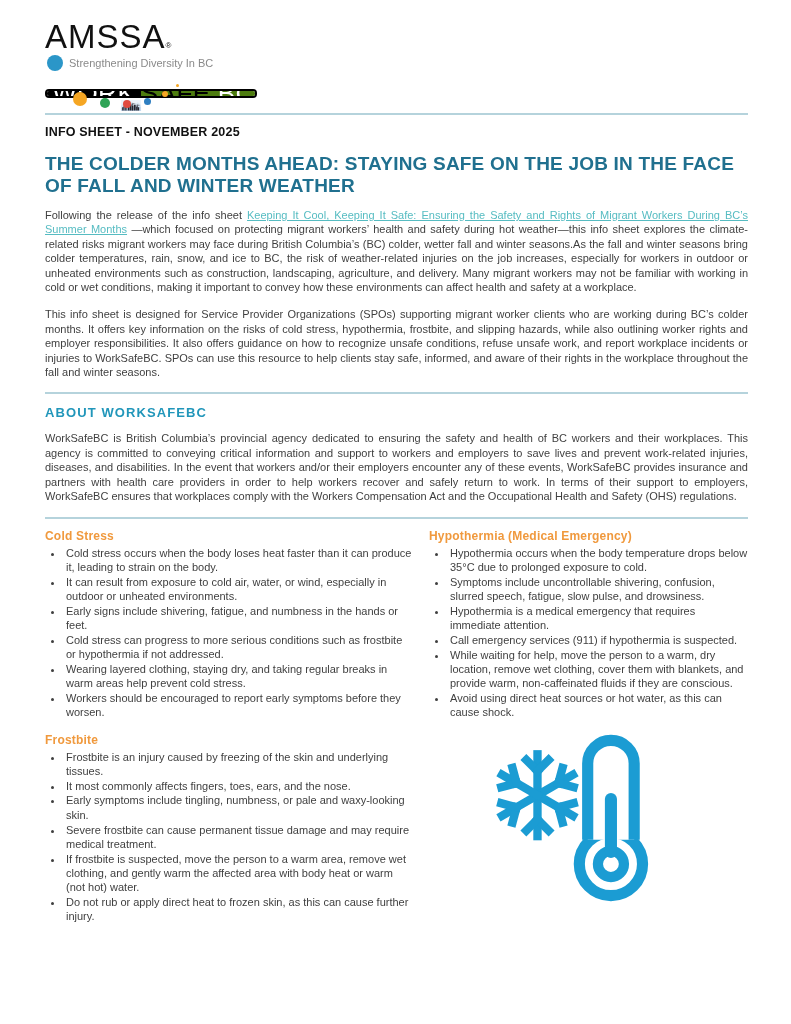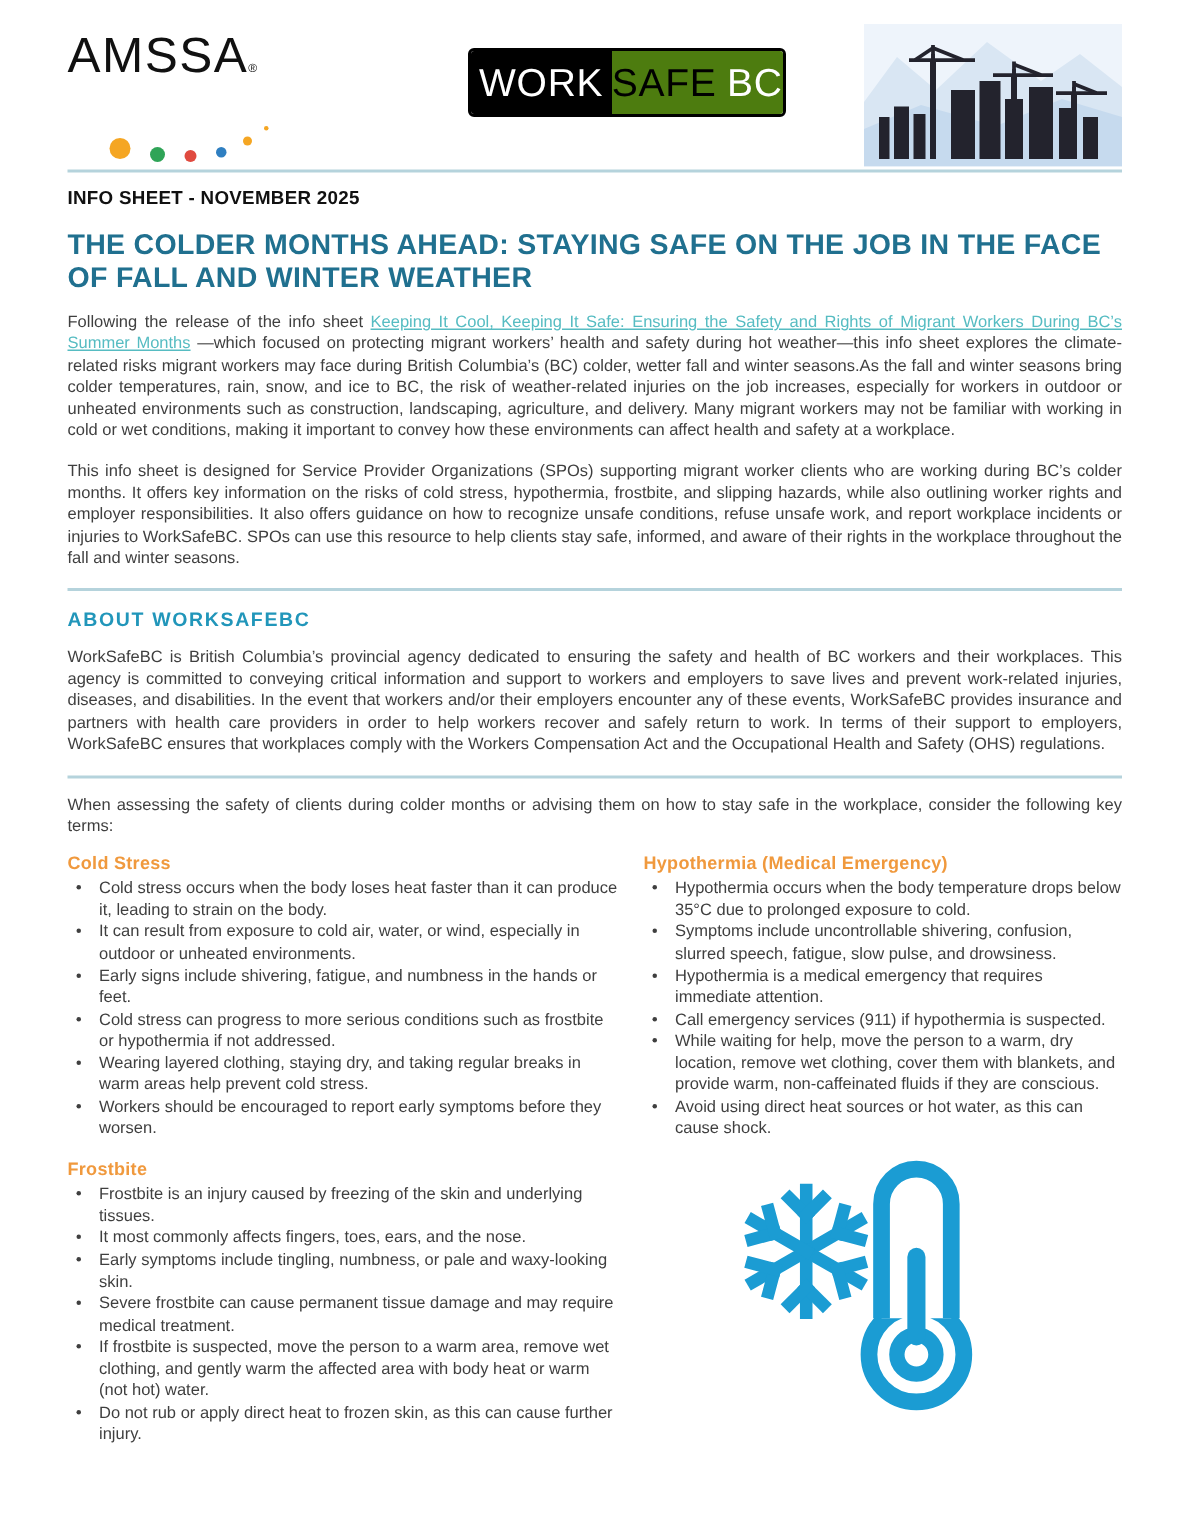--- a/index.html
+++ b/index.html
@@ -6,21 +6,21 @@
   html, body { background: #ffffff; }
   body {
     width: 791px; height: 1024px;
     font-family: "Liberation Sans", sans-serif;
     color: #3f3f3f;
     overflow: hidden;
   }
   .page { width: 791px; height: 1024px; padding: 14px 43px 0 45px; position: relative; }
 
   
-  .header { display: flex; align-items: flex-start; justify-content: space-between; height: 97px; }
+  .header { display: flex; align-items: flex-start; justify-content: space-between; height: 97px; flex-direction: column; }
   .amssa-logo { position: relative; width: 215px; height: 92px; margin-top: 6px; }
   .amssa-name { font-size: 33px; letter-spacing: 1px; color: #111; font-weight: 400; line-height: 1; }
   .amssa-reg { font-size: 8px; vertical-align: baseline; color: #111; }
   .amssa-tagline-row { display: flex; align-items: center; margin-top: 2px; margin-left: 2px; }
   .amssa-bigdot { width: 16px; height: 16px; border-radius: 50%; background: #2b96c8; margin-right: 6px; }
   .amssa-tagline { font-size: 11px; color: #8a8a8a; }
   .dot { position: absolute; border-radius: 50%; }
   .d1 { width: 14px; height: 14px; background: #f5a623; left: 28px; top: 72px; }
   .d2 { width: 10px; height: 10px; background: #2fa457; left: 55px; top: 78px; }
   .d3 { width: 8px;  height: 8px;  background: #e04a3f; left: 78px; top: 80px; }
@@ -61,20 +61,24 @@
 </head>
 <body>
 
 <div class="page">
 
   <div class="header">
 
     <div class="amssa-logo">
       <div>
         <span class="amssa-name">AMSSA</span><span class="amssa-reg">®</span>
+      </div>
+      <div class="amssa-tagline-row">
+        <span class="amssa-bigdot"></span>
+        <span class="amssa-tagline">Strengthening Diversity In BC</span>
       </div>
       <span class="dot d1"></span>
       <span class="dot d2"></span>
       <span class="dot d3"></span>
       <span class="dot d4"></span>
       <span class="dot d5"></span>
       <span class="dot d6"></span>
     </div>
 
     <div class="wsbc-logo">
@@ -135,21 +139,20 @@
 
   <p class="body-p" style="margin-top:13px;">This info sheet is designed for Service Provider Organizations (SPOs) supporting migrant worker clients who are working during BC’s colder months. It offers key information on the risks of cold stress, hypothermia, frostbite, and slipping hazards, while also outlining worker rights and employer responsibilities. It also offers guidance on how to recognize unsafe conditions, refuse unsafe work, and report workplace incidents or injuries to WorkSafeBC. SPOs can use this resource to help clients stay safe, informed, and aware of their rights in the workplace throughout the fall and winter seasons.</p>
 
   <hr class="rule section-rule">
 
   <h2 class="section-heading">ABOUT WORKSAFEBC</h2>
   <p class="body-p">WorkSafeBC is British Columbia’s provincial agency dedicated to ensuring the safety and health of BC workers and their workplaces. This agency is committed to conveying critical information and support to workers and employers to save lives and prevent work-related injuries, diseases, and disabilities. In the event that workers and/or their employers encounter any of these events, WorkSafeBC provides insurance and partners with health care providers in order to help workers recover and safely return to work. In terms of their support to employers, WorkSafeBC ensures that workplaces comply with the Workers Compensation Act and the Occupational Health and Safety (OHS) regulations.</p>
 
   <hr class="rule section-rule">
 
-  <p class="body-p">When assessing the safety of clients during colder months or advising them on how to stay safe in the workplace, consider the following key terms:</p>
 
   <div class="columns">
 
     <div class="col-left">
       <h3 class="sub-heading">Cold Stress</h3>
       <ul class="bullets">
           <li>Cold stress occurs when the body loses heat faster than it can produce it, leading to strain on the body.</li>
           <li>It can result from exposure to cold air, water, or wind, especially in outdoor or unheated environments.</li>
           <li>Early signs include shivering, fatigue, and numbness in the hands or feet.</li>
           <li>Cold stress can progress to more serious conditions such as frostbite or hypothermia if not addressed.</li>

